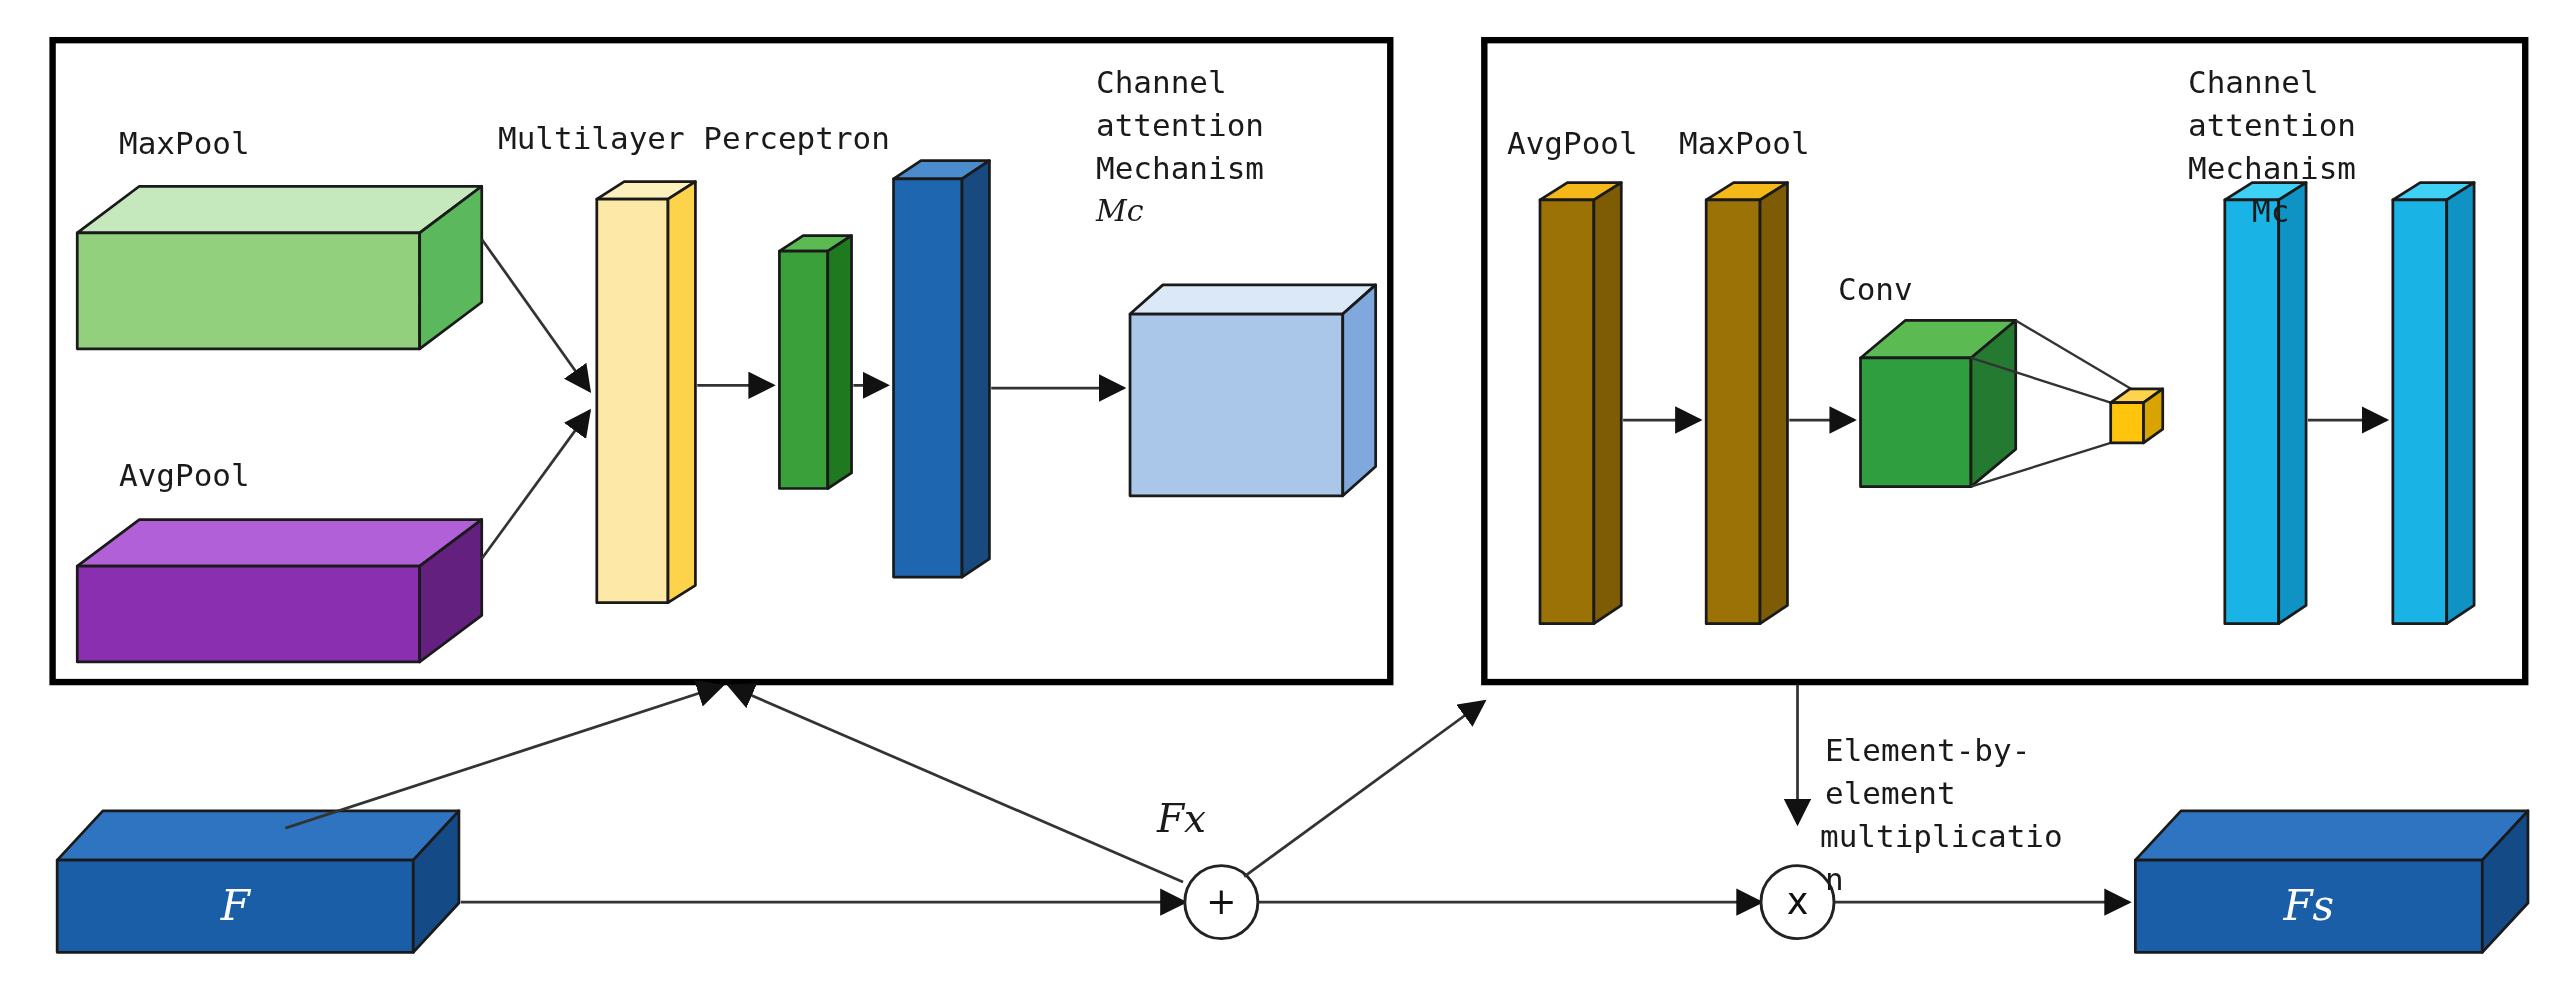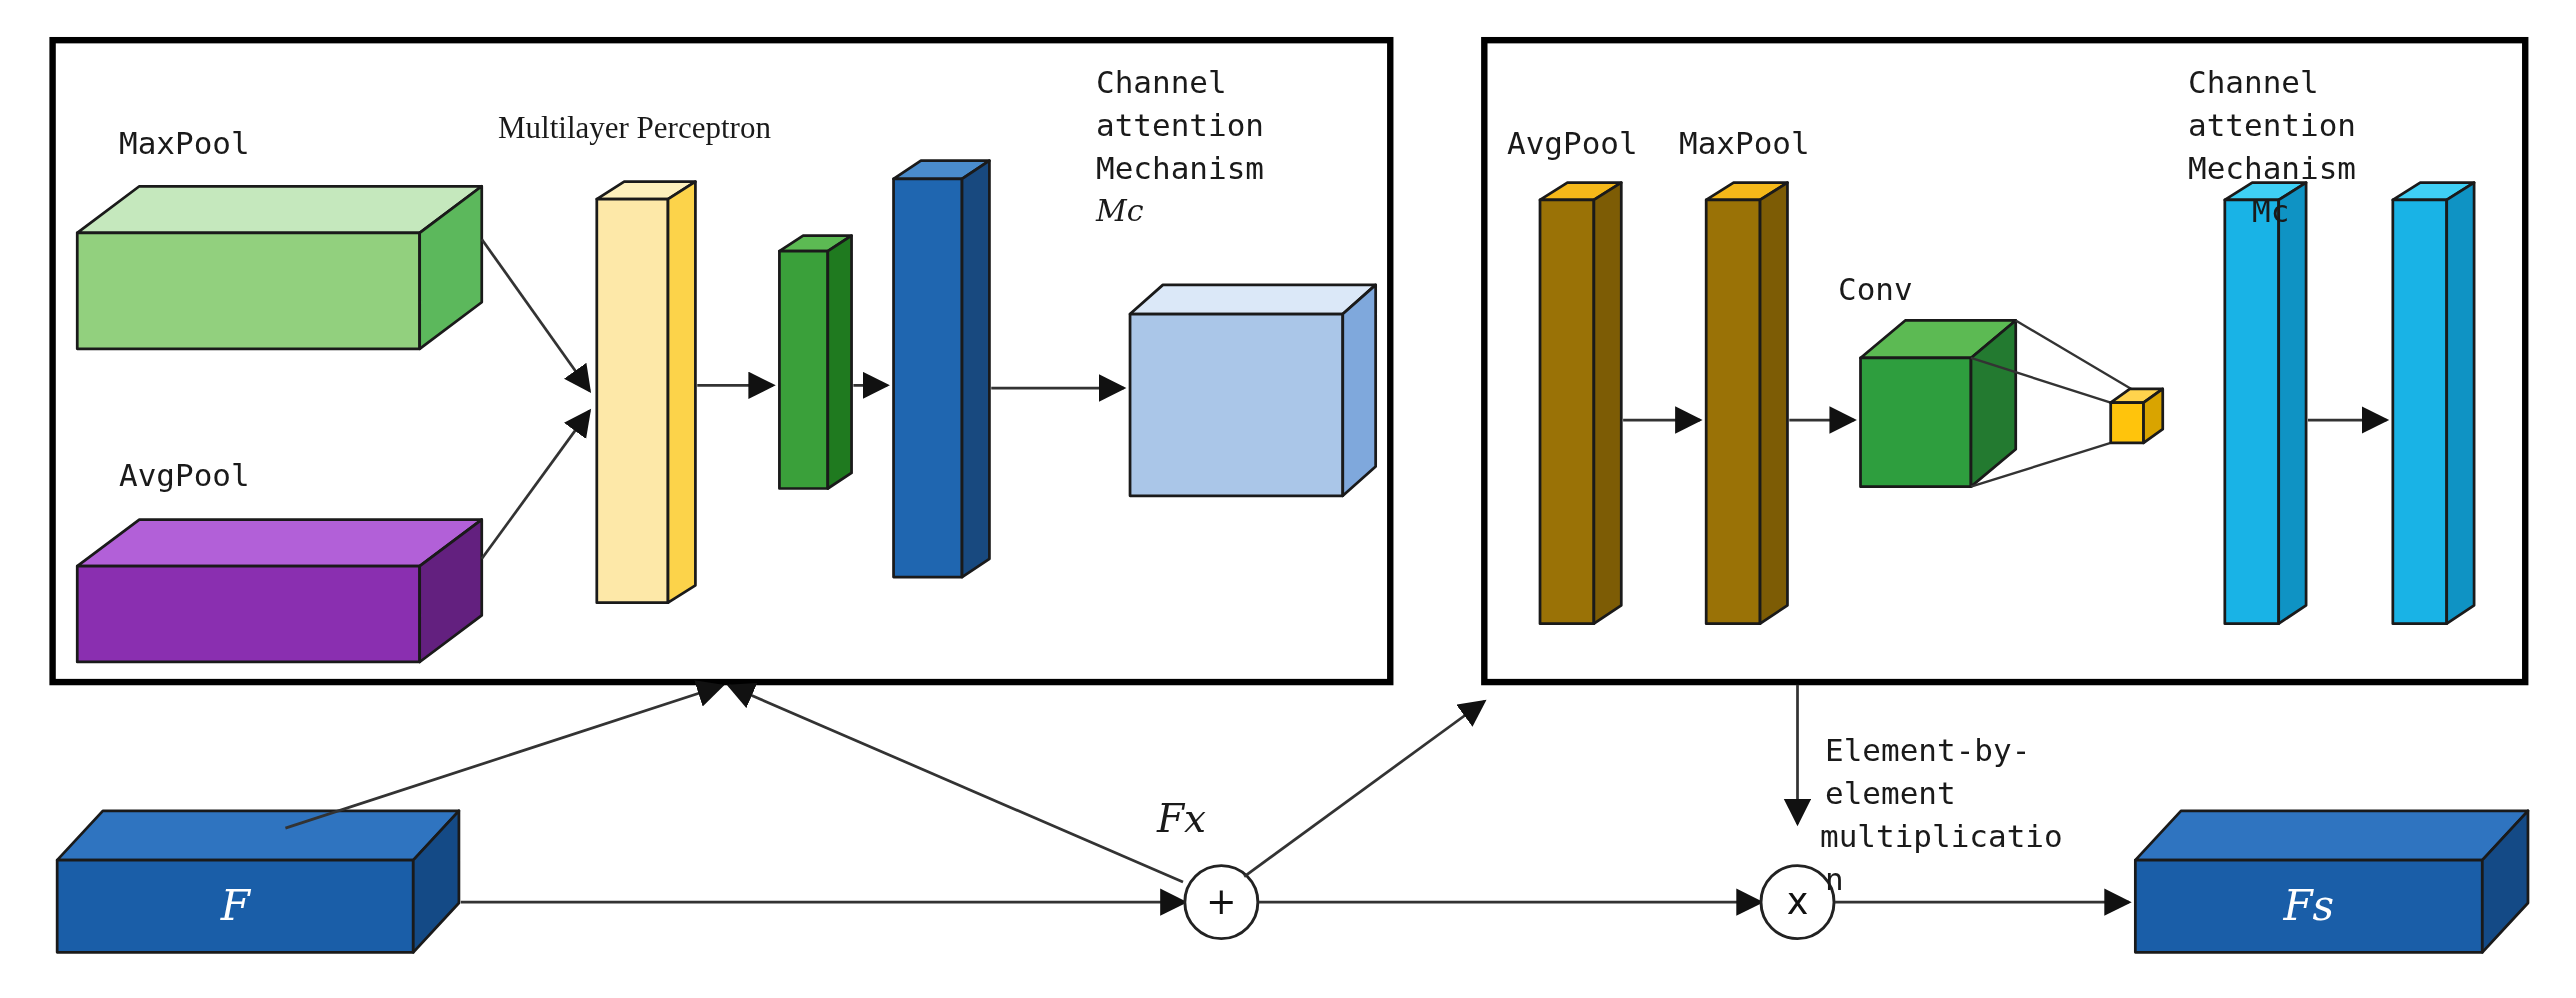--- a/index.html
+++ b/index.html
@@ -158,21 +158,21 @@
       <text class="optext" x="1968" y="1001">x</text>
     </g>
 
     <path class="thinline" d="M2009,988 L2331,988" marker-end="url(#ah)"></path>
   </svg>
 
   <div class="lbl" style="left:119px;top:96px;width:320px;">MaxPool</div>
 
   <div class="lbl" style="left:119px;top:428px;width:320px;">AvgPool</div>
 
-  <div class="lbl" style="left:498px;top:81px;width:512px;font-family:Liberation Serif, serif;">Multilayer Perceptron</div>
+  <div class="lbl" style="left:498px;top:91px;width:512px;">Multilayer Perceptron</div>
 
   <div class="lbl multi" style="left:1096px;top:35px;width:292px;">Channel</div>
   <div class="lbl multi" style="left:1096px;top:78px;width:292px;">attention</div>
   <div class="lbl multi" style="left:1096px;top:121px;width:292px;">Mechanism</div>
   <div class="lbl ital" style="left:1096px;top:164px;width:292px;font-size:30px;">Mc</div>
 
   <div class="lbl" style="left:1507px;top:96px;width:256px;">AvgPool</div>
 
   <div class="lbl" style="left:1679px;top:96px;width:256px;">MaxPool</div>
 

